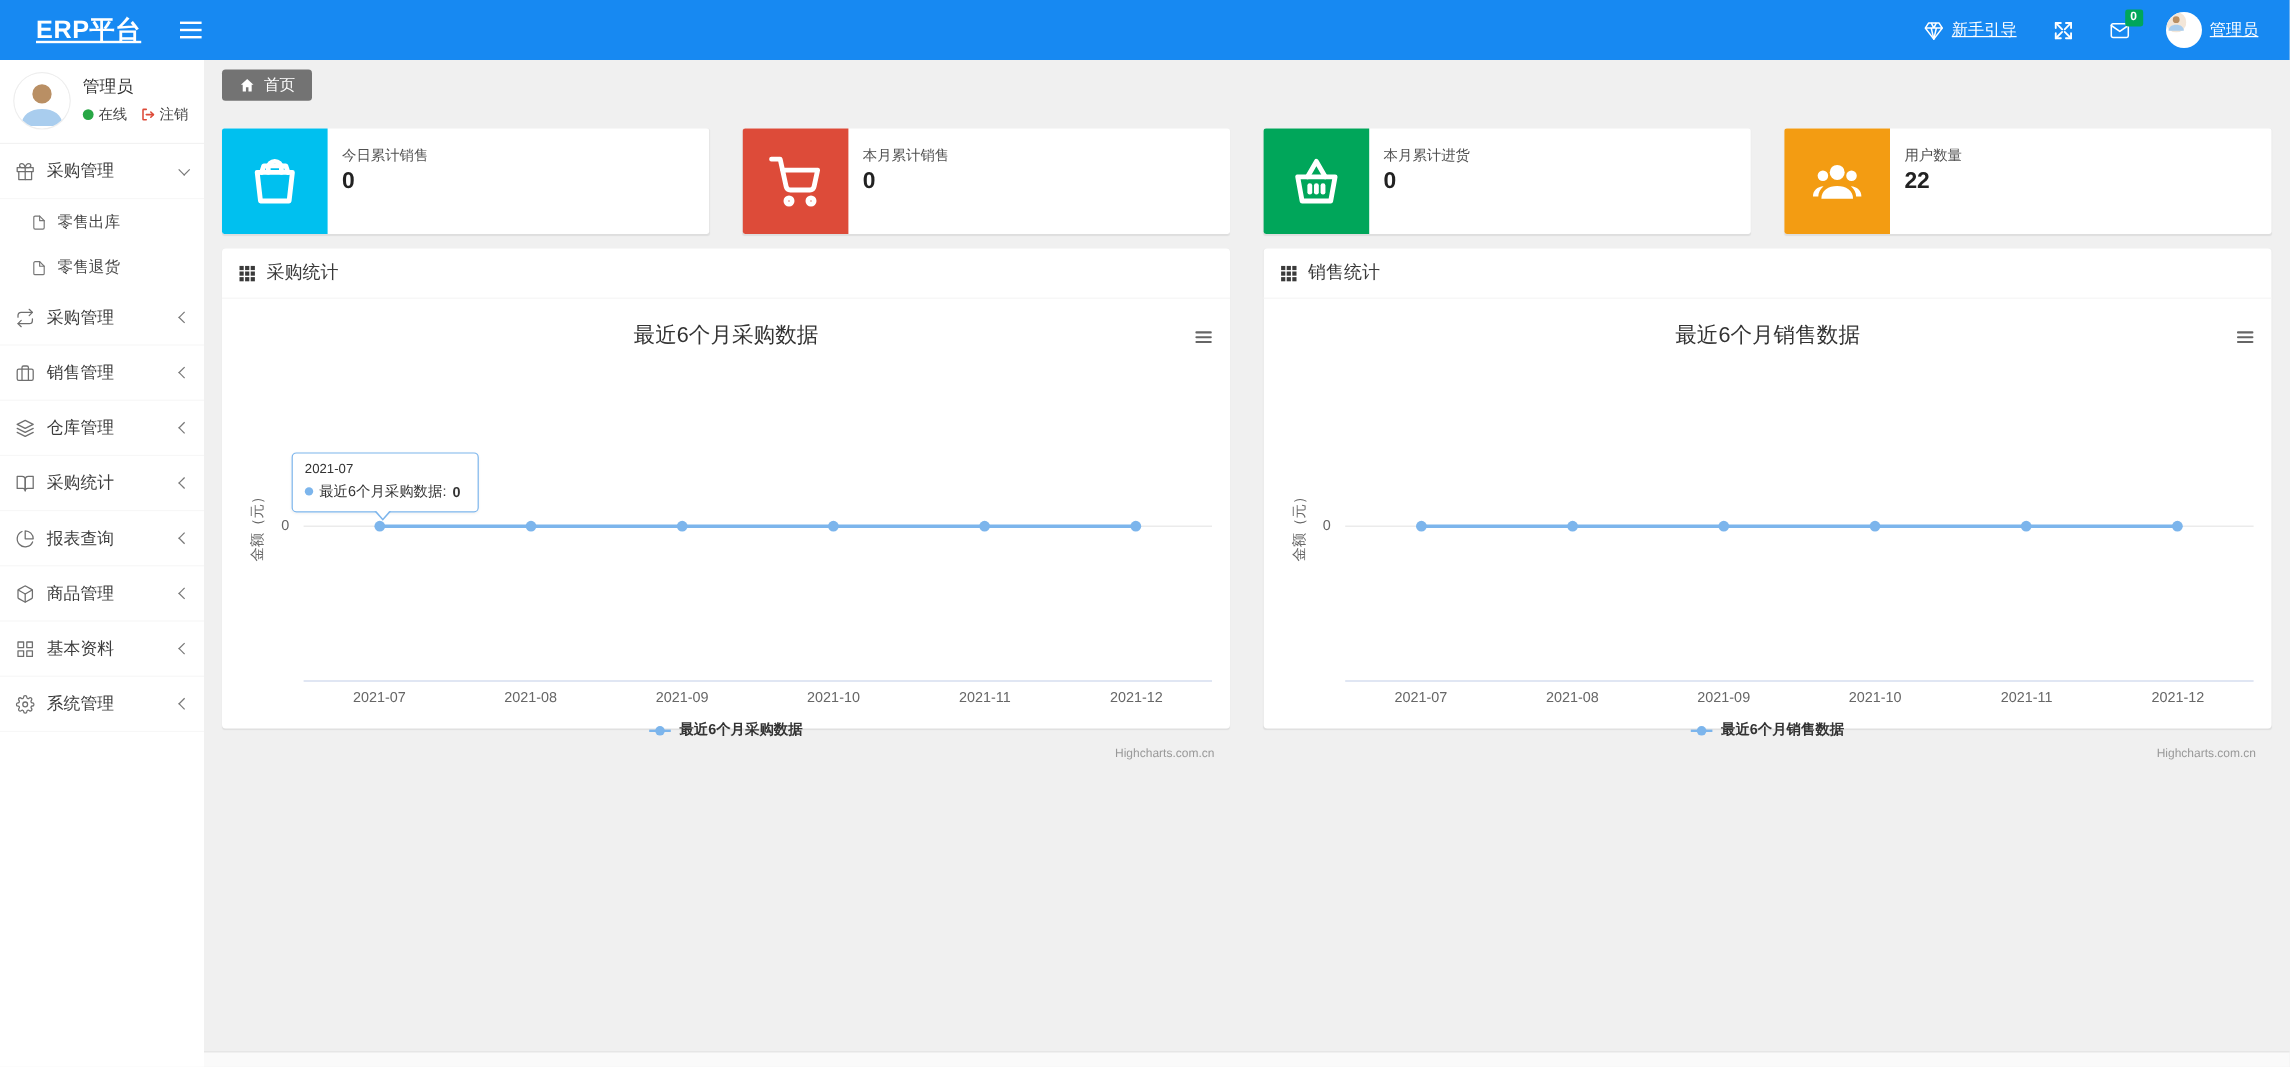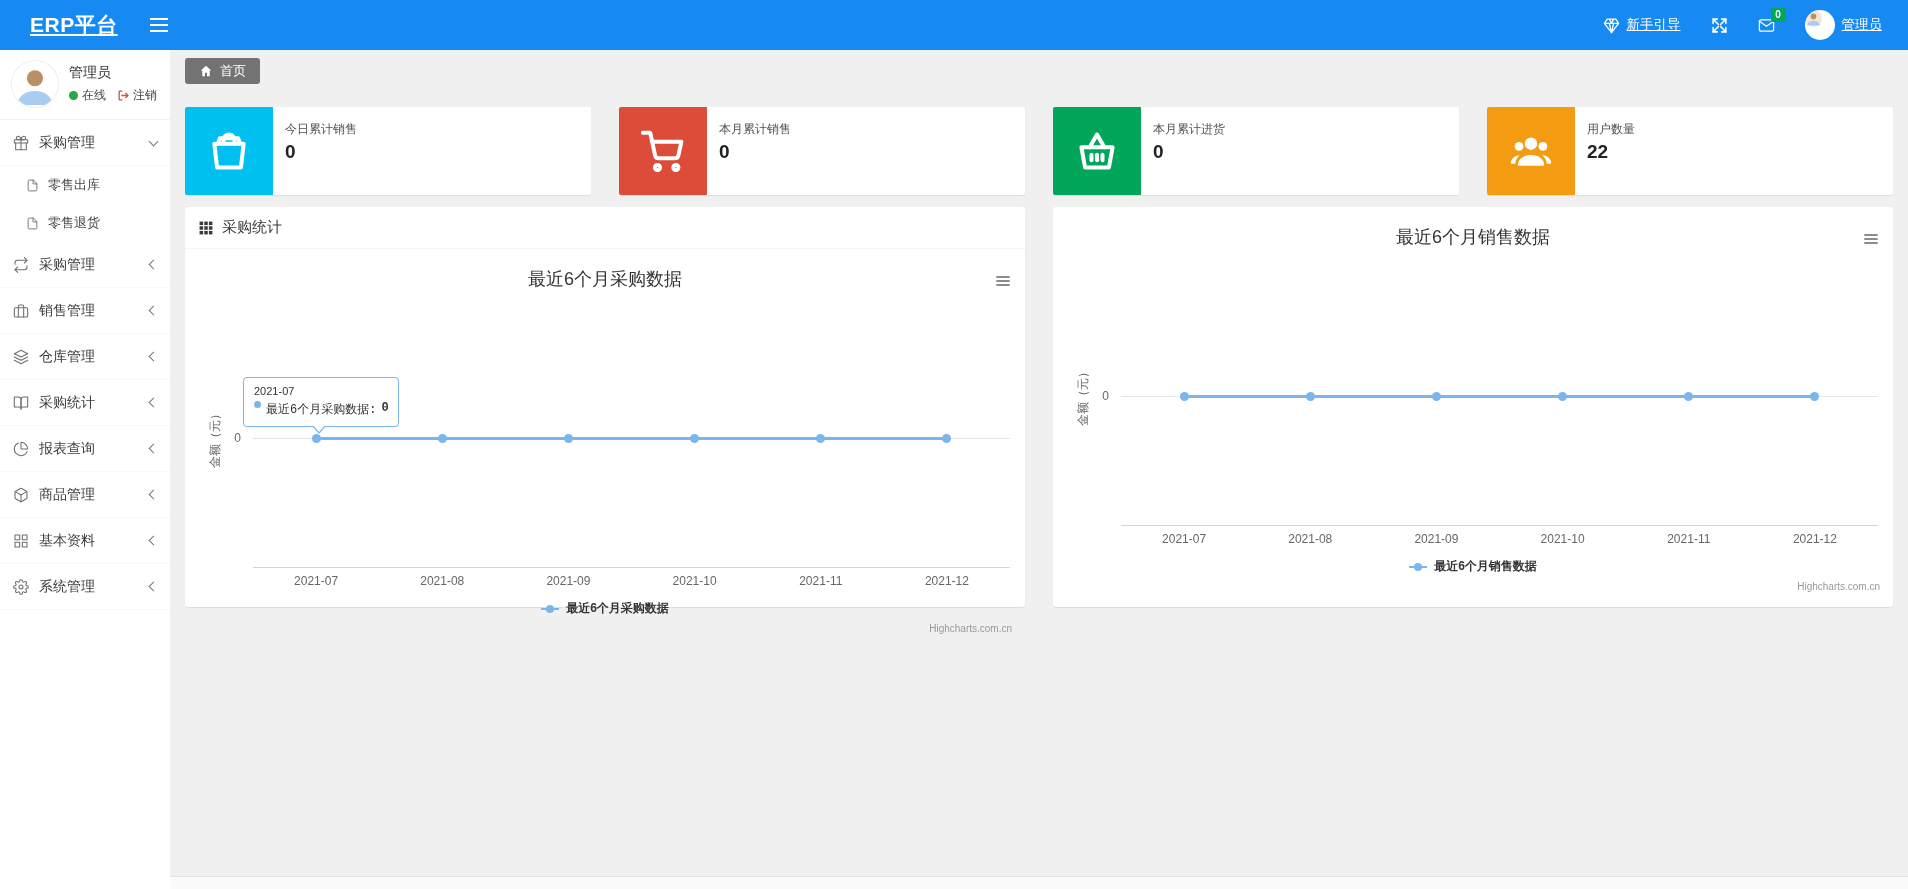--- a/index.html
+++ b/index.html
@@ -86,21 +86,21 @@
             align-items:center; gap:7px; font-size:12px; font-weight:bold; color:#333; cursor:pointer; }
   .legend-symbol { position:relative; width:18px; height:9px; }
   .legend-symbol .ls-line { position:absolute; left:0; right:0; top:3.5px; height:2px; }
   .legend-symbol .ls-dot { position:absolute; left:5px; top:0.5px; width:8px; height:8px; border-radius:50%; }
   .credits { position:absolute; right:13px; top:374px; font-size:10px; color:#999; text-decoration:none; cursor:pointer; }
 
   .tooltip { position:absolute; left:58px; top:128px; width:156px; background:rgba(255,255,255,.96);
              border:1px solid #7cb5ec; border-radius:4px; padding:7px 10px 8px 10px; z-index:5;
              font-size:12px; color:#333; box-shadow:0 1px 2px rgba(0,0,0,.05); }
   .tt-header { font-size:11px; margin-bottom:4px; }
-  .tt-row { display:flex; align-items:flex-start; gap:5px; white-space:nowrap;font-family:Liberation Mono, monospace; }
+  .tt-row { display:flex; align-items:center; gap:5px; white-space:nowrap; }
   .tt-dot { width:7px; height:7px; border-radius:50%; flex:none; }
   .tt-val { font-weight:bold; }
   .tt-arrow, .tt-arrow-in { position:absolute; left:68px; width:0; height:0;
              border-left:7px solid transparent; border-right:7px solid transparent; }
   .tt-arrow { bottom:-8px; border-top:8px solid #7cb5ec; }
   .tt-arrow-in { bottom:-6px; border-top:8px solid #fff; }
 
   .page-footer { position:absolute; left:170px; right:0; bottom:0; height:13px;
                  background:#fafafa; border-top:1px solid #e2e2e2; }
 </style>
@@ -414,20 +414,34 @@
             <span class="ls-line" style="background-color: rgb(124, 181, 236);"></span>
             <span class="ls-dot" style="background-color: rgb(124, 181, 236);"></span>
           </span>
           <span>最近6个月采购数据</span>
         </div>
         <a class="credits">Highcharts.com.cn</a>
       </div>
     </section>
 
     <section class="panel">
+      <div class="panel-hd">
+        <svg viewBox="0 0 24 24" fill="#3a3a3a">
+            <rect x="1" y="1" width="6" height="6"></rect>
+            <rect x="9" y="1" width="6" height="6"></rect>
+            <rect x="17" y="1" width="6" height="6"></rect>
+            <rect x="1" y="9" width="6" height="6"></rect>
+            <rect x="9" y="9" width="6" height="6"></rect>
+            <rect x="17" y="9" width="6" height="6"></rect>
+            <rect x="1" y="17" width="6" height="6"></rect>
+            <rect x="9" y="17" width="6" height="6"></rect>
+            <rect x="17" y="17" width="6" height="6"></rect>
+          </svg>
+        <span>销售统计</span>
+      </div>
       <div class="chart">
         <div class="chart-title">最近6个月销售数据</div>
         <button class="chart-menu">
           <svg viewBox="0 0 24 24" stroke="currentColor" stroke-width="2.6" stroke-linecap="round">
               <line x1="3" y1="6" x2="21" y2="6"></line>
               <line x1="3" y1="12" x2="21" y2="12"></line>
               <line x1="3" y1="18" x2="21" y2="18"></line>
             </svg>
         </button>
         <div class="y-label">金额（元）</div>

